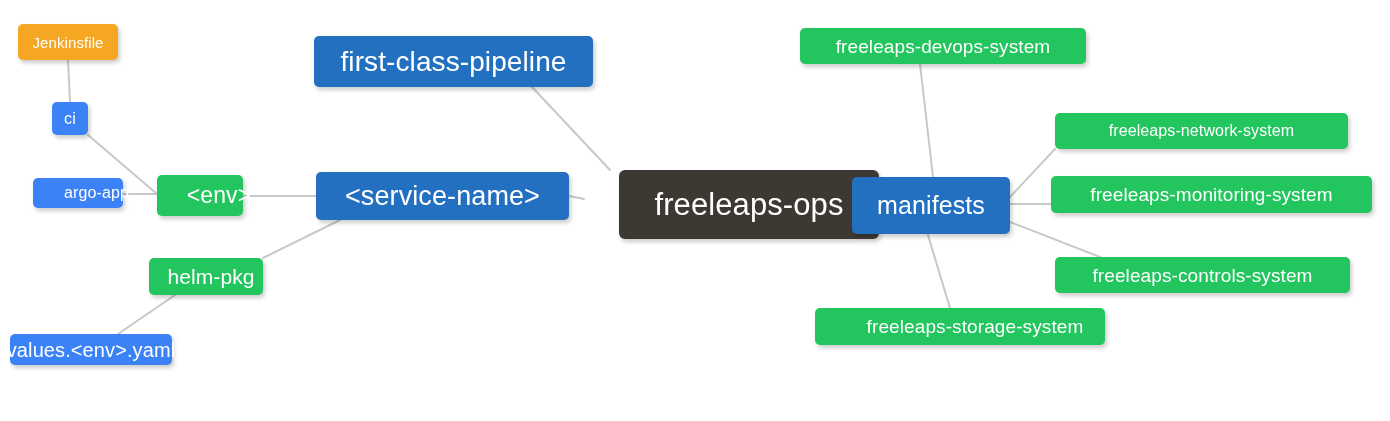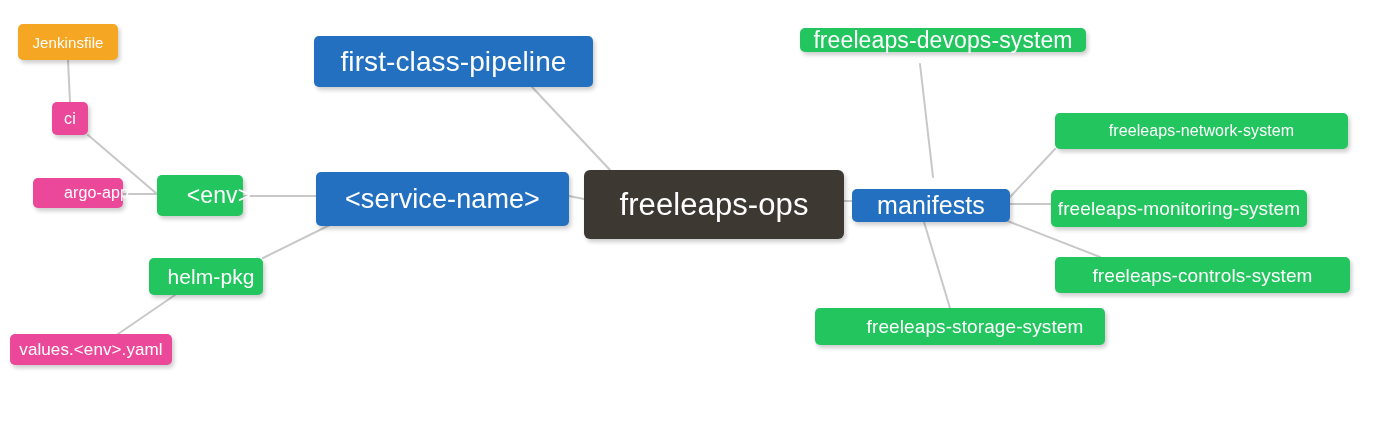--- a/index.html
+++ b/index.html
@@ -32,25 +32,25 @@
     align-items: center;
     justify-content: center;
     color: #ffffff;
     border-radius: 5px;
     white-space: nowrap;
     box-shadow: 2px 3px 4px rgba(0,0,0,0.20);
     letter-spacing: 0.1px;
     line-height: 1;
     padding: 0 10px;
   }
-  .n-root   { background: #3e3833; font-size: 31px; border-radius: 6px; }
+  .n-root   { background: #3e3833; font-size: 31px; border-radius: 6px; margin-left: 35px; }
   .n-blue   { background: #2470c0; }
   .n-green  { background: #22c55e; }
   .n-orange { background: #f5a623; }
-  .n-red    { background: #ec4899; }
+  .n-red    { background: #3b82f6; }
 </style>
 </head>
 <body>
 
 <div id="canvas">
   <svg id="edge-layer" viewBox="0 0 1390 421" width="1390" height="421">
       <path d="M 68,60 L 70,102" stroke="#c8c8c8" stroke-width="2" fill="none" stroke-linecap="round"></path>
       <path d="M 88,135 L 157,194" stroke="#c8c8c8" stroke-width="2" fill="none" stroke-linecap="round"></path>
       <path d="M 123,194 L 157,194" stroke="#c8c8c8" stroke-width="2" fill="none" stroke-linecap="round"></path>
       <path d="M 243,196 L 316,196" stroke="#c8c8c8" stroke-width="2" fill="none" stroke-linecap="round"></path>
@@ -64,24 +64,24 @@
       <path d="M 1010,204 L 1051,204" stroke="#c8c8c8" stroke-width="2" fill="none" stroke-linecap="round"></path>
       <path d="M 1005,220 L 1100,257" stroke="#c8c8c8" stroke-width="2" fill="none" stroke-linecap="round"></path>
       <path d="M 924,222 L 950,308" stroke="#c8c8c8" stroke-width="2" fill="none" stroke-linecap="round"></path>
     </svg>
   <div id="node-layer">
       <div class="node n-orange" style="left: 18px; top: 24px; width: 100px; height: 36px; font-size: 15px;">Jenkinsfile</div>
       <div class="node n-red" style="left: 52px; top: 102px; width: 36px; height: 33px; font-size: 16px;">ci</div>
       <div class="node n-red" style="left: 33px; top: 178px; width: 90px; height: 30px; font-size: 16px; padding-left: 47px;">argo-app</div>
       <div class="node n-green" style="left: 157px; top: 175px; width: 86px; height: 41px; font-size: 23px; padding-left: 48px;">&lt;env&gt;</div>
       <div class="node n-green" style="left: 149px; top: 258px; width: 114px; height: 37px; font-size: 21px; padding-left: 20px;">helm-pkg</div>
-      <div class="node n-red" style="left: 10px; top: 334px; width: 162px; height: 31px; font-size: 17px;">values.&lt;env&gt;.yaml</div>
+      <div class="node n-red" style="left: 10px; top: 334px; width: 162px; height: 31px; font-size: 20px;">values.&lt;env&gt;.yaml</div>
       <div class="node n-blue" style="left: 314px; top: 36px; width: 279px; height: 51px; font-size: 28px;">first-class-pipeline</div>
-      <div class="node n-blue" style="left: 316px; top: 172px; width: 253px; height: 54px; font-size: 27px;">&lt;service-name&gt;</div>
+      <div class="node n-blue" style="left: 316px; top: 172px; width: 253px; height: 48px; font-size: 27px;">&lt;service-name&gt;</div>
       <div class="node n-root" style="left: 584px; top: 170px; width: 260px; height: 69px; font-size: 31px;">freeleaps-ops</div>
-      <div class="node n-blue" style="left: 852px; top: 177px; width: 158px; height: 33px; font-size: 25px; margin-top: 12px;">manifests</div>
-      <div class="node n-green" style="left: 800px; top: 28px; width: 286px; height: 24px; font-size: 23px;">freeleaps-devops-system</div>
+      <div class="node n-blue" style="left: 852px; top: 177px; width: 158px; height: 57px; font-size: 25px;">manifests</div>
+      <div class="node n-green" style="left: 800px; top: 28px; width: 286px; height: 36px; font-size: 19px;">freeleaps-devops-system</div>
       <div class="node n-green" style="left: 1055px; top: 113px; width: 293px; height: 36px; font-size: 16px;">freeleaps-network-system</div>
-      <div class="node n-green" style="left: 1051px; top: 190px; width: 256px; height: 37px; font-size: 19px;">freeleaps-monitoring-system</div>
+      <div class="node n-green" style="left: 1051px; top: 176px; width: 321px; height: 37px; font-size: 19px;">freeleaps-monitoring-system</div>
       <div class="node n-green" style="left: 1055px; top: 257px; width: 295px; height: 36px; font-size: 19px;">freeleaps-controls-system</div>
       <div class="node n-green" style="left: 815px; top: 308px; width: 290px; height: 37px; font-size: 19px; padding-left: 40px;">freeleaps-storage-system</div>
     </div>
 </div>
 
 </body></html>

